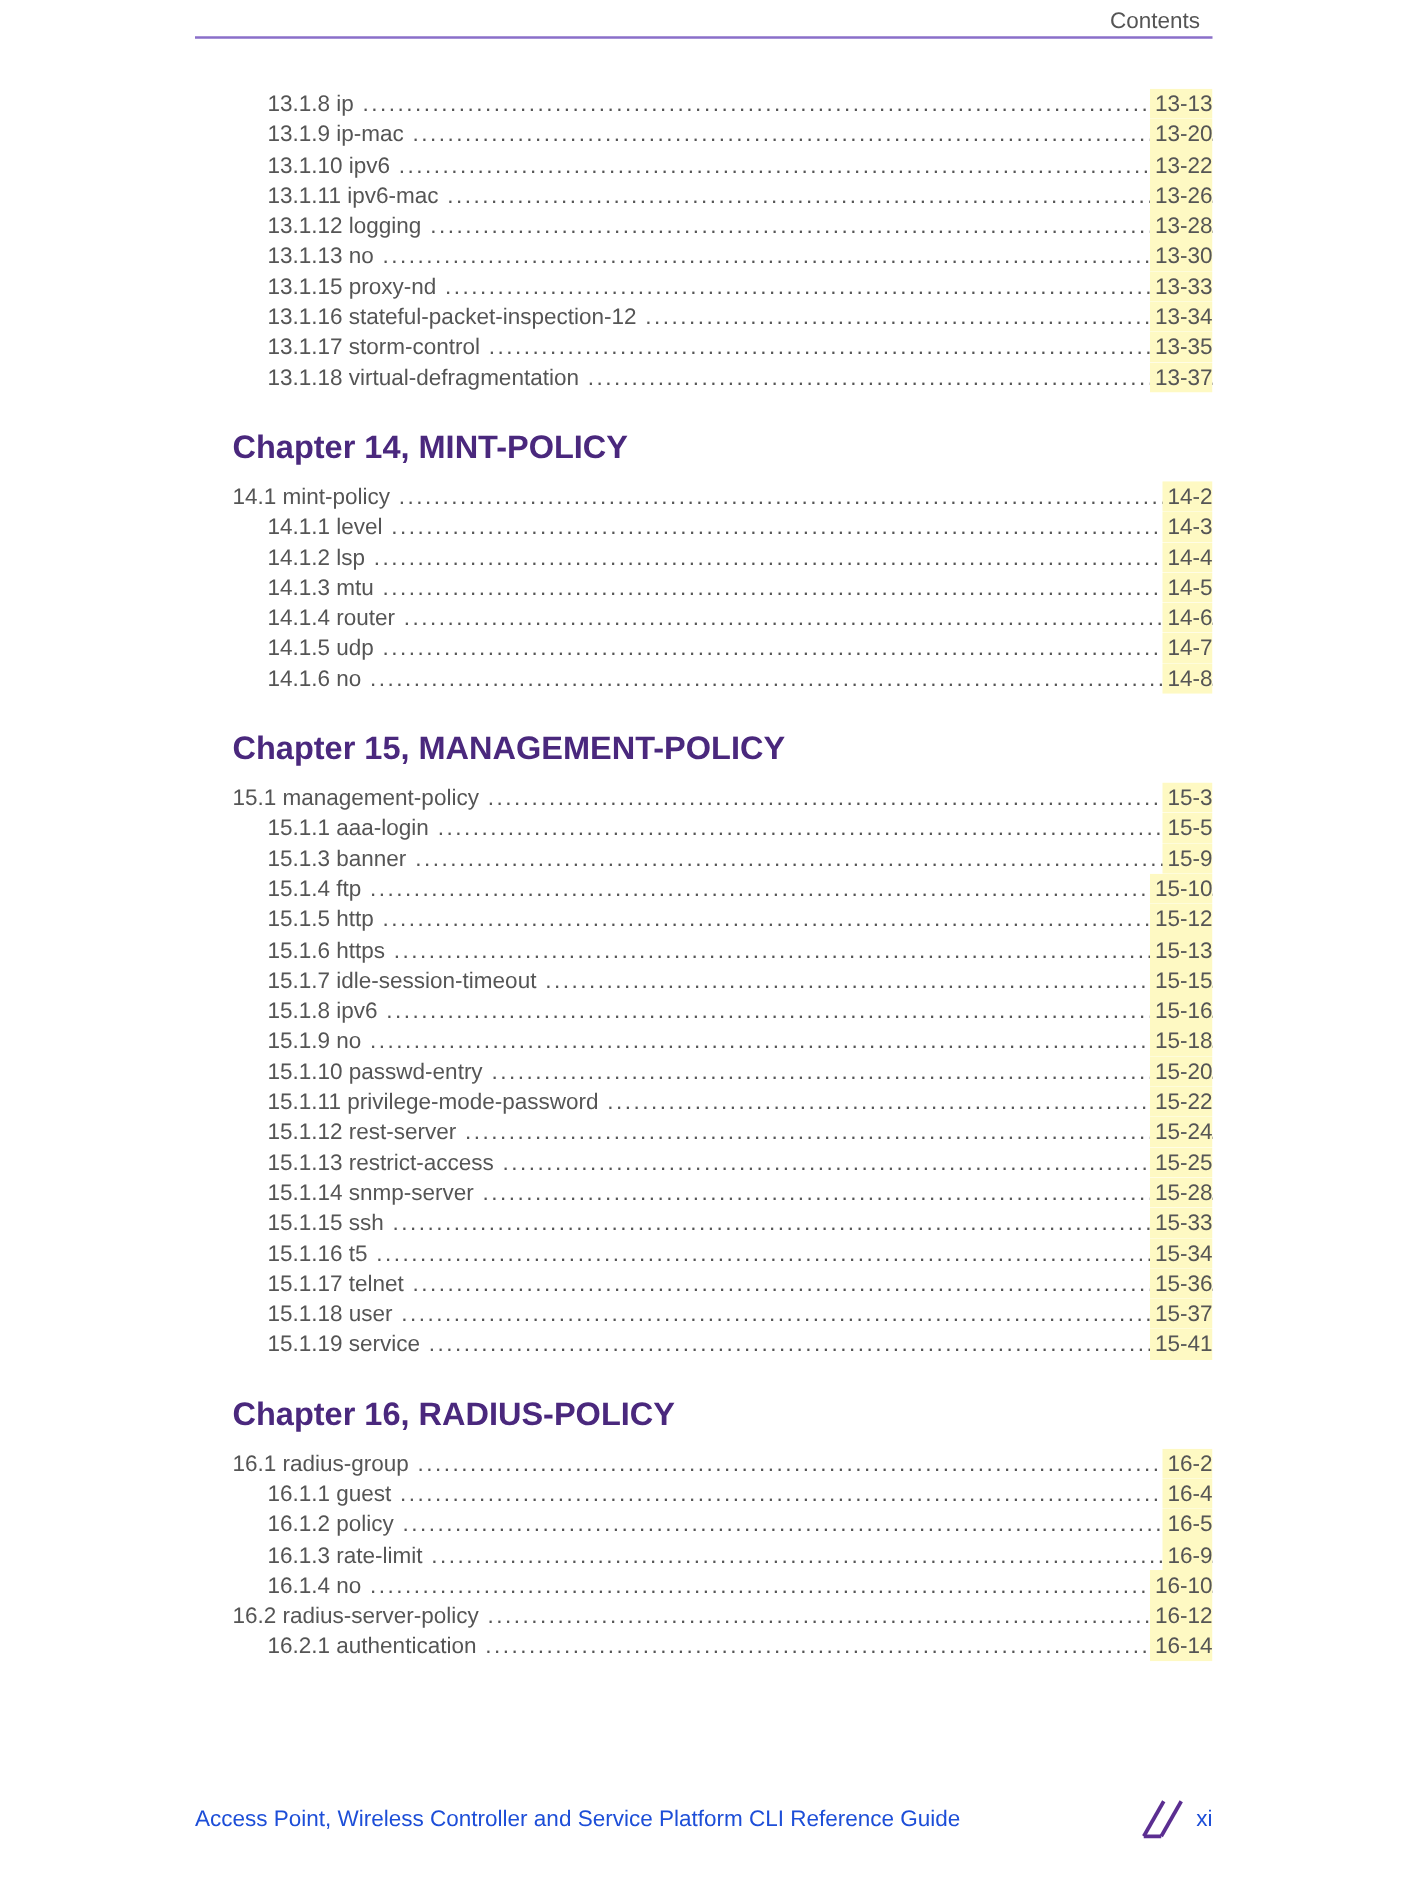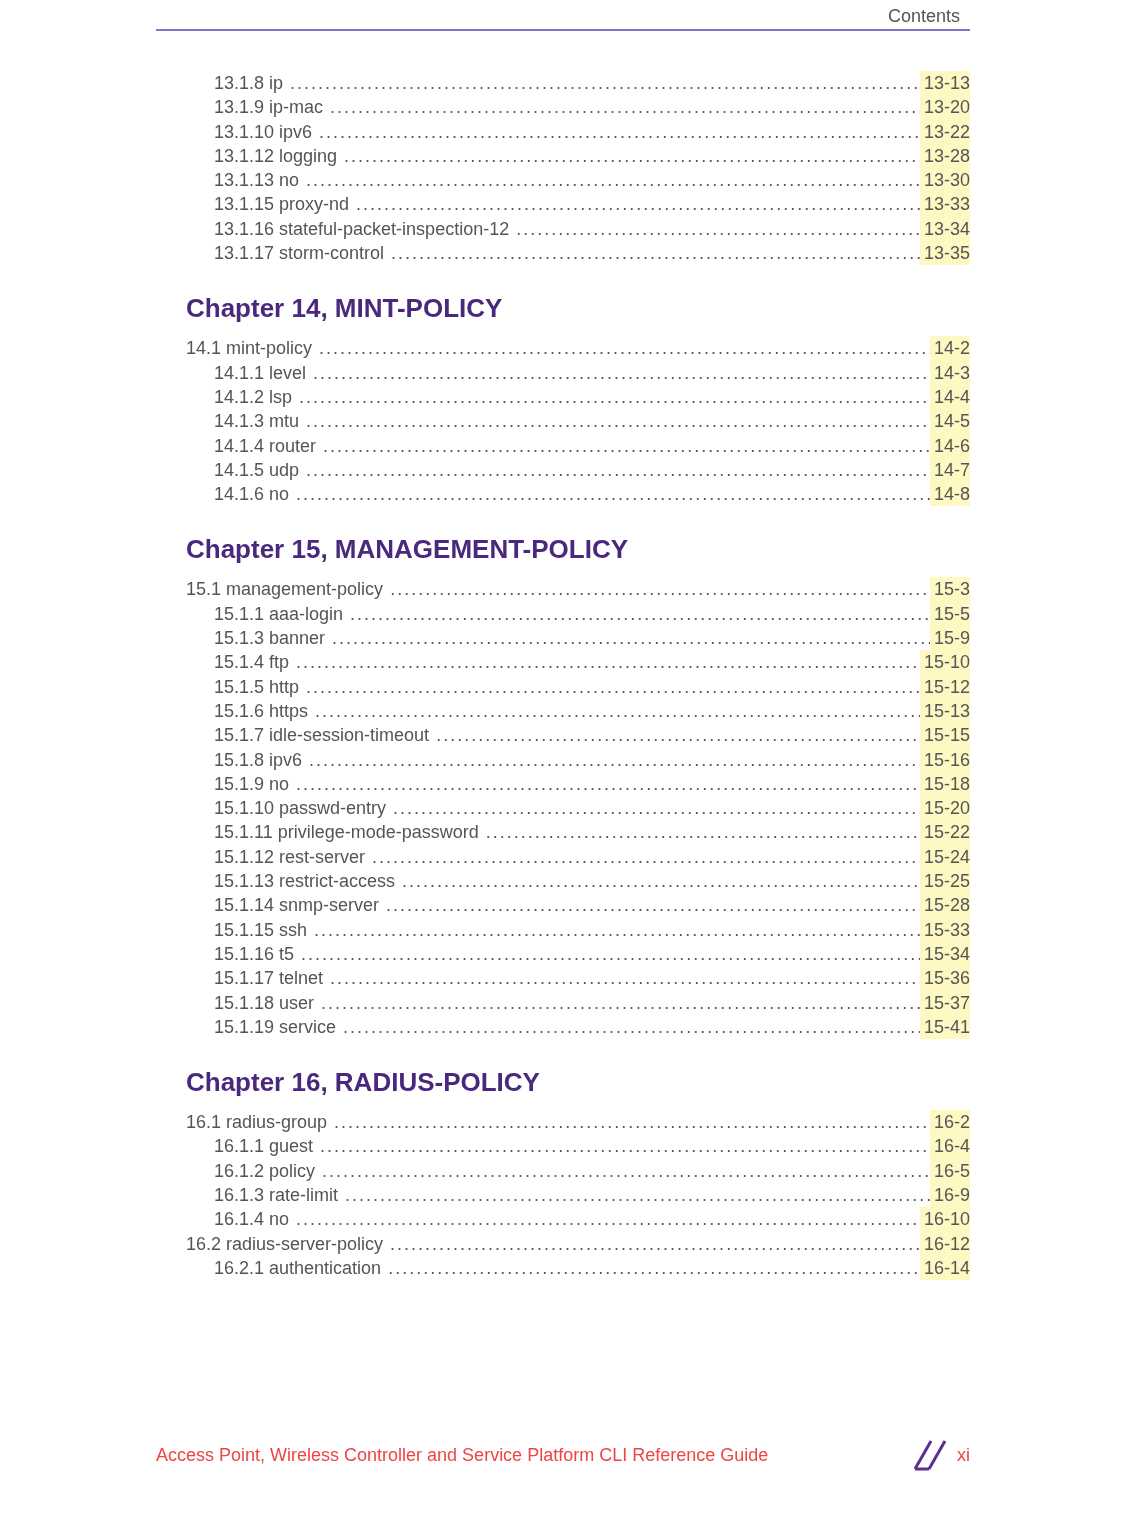--- a/index.html
+++ b/index.html
@@ -69,21 +69,21 @@
   .chapter-block { margin-bottom: 8px; }
 
   .footer {
     position: absolute;
     bottom: 40px;
     left: 40px;
     right: 40px;
     display: flex;
     align-items: center;
     justify-content: space-between;
-    color: #ef4444;
+    color: #1d4ed8;
     font-size: 18px;
   }
   .footer-right { display: flex; align-items: center; }
   .purple-slash svg { display: block; }
 </style>
 </head>
 <body>
 
 <div class="page">
 
@@ -91,25 +91,27 @@
     <span>Contents</span>
   </div>
   <hr class="top-rule">
 
   <div class="toc-body" style="padding-left:30px;">
 
     <div id="continuation-block">
         <div class="toc-line level2"><span class="lb">13.1.8  ip </span><span class="pg">13-13</span></div>
         <div class="toc-line level2"><span class="lb">13.1.9  ip-mac </span><span class="pg">13-20</span></div>
         <div class="toc-line level2"><span class="lb">13.1.10  ipv6 </span><span class="pg">13-22</span></div>
+        <div class="toc-line level2"><span class="lb">13.1.11  ipv6-mac </span><span class="pg">13-26</span></div>
         <div class="toc-line level2"><span class="lb">13.1.12  logging </span><span class="pg">13-28</span></div>
         <div class="toc-line level2"><span class="lb">13.1.13  no </span><span class="pg">13-30</span></div>
         <div class="toc-line level2"><span class="lb">13.1.15  proxy-nd </span><span class="pg">13-33</span></div>
         <div class="toc-line level2"><span class="lb">13.1.16  stateful-packet-inspection-12 </span><span class="pg">13-34</span></div>
         <div class="toc-line level2"><span class="lb">13.1.17  storm-control </span><span class="pg">13-35</span></div>
+        <div class="toc-line level2"><span class="lb">13.1.18  virtual-defragmentation </span><span class="pg">13-37</span></div>
       </div>
 
     <div id="chapters-block">
         <div class="chapter-heading">Chapter 14, MINT-POLICY</div>
         <div class="chapter-block">
           <div class="toc-line level1"><span class="lb">14.1  mint-policy </span><span class="pg">14-2</span></div>
           <div class="toc-line level2"><span class="lb">14.1.1  level </span><span class="pg">14-3</span></div>
           <div class="toc-line level2"><span class="lb">14.1.2  lsp </span><span class="pg">14-4</span></div>
           <div class="toc-line level2"><span class="lb">14.1.3  mtu </span><span class="pg">14-5</span></div>
           <div class="toc-line level2"><span class="lb">14.1.4  router </span><span class="pg">14-6</span></div>

